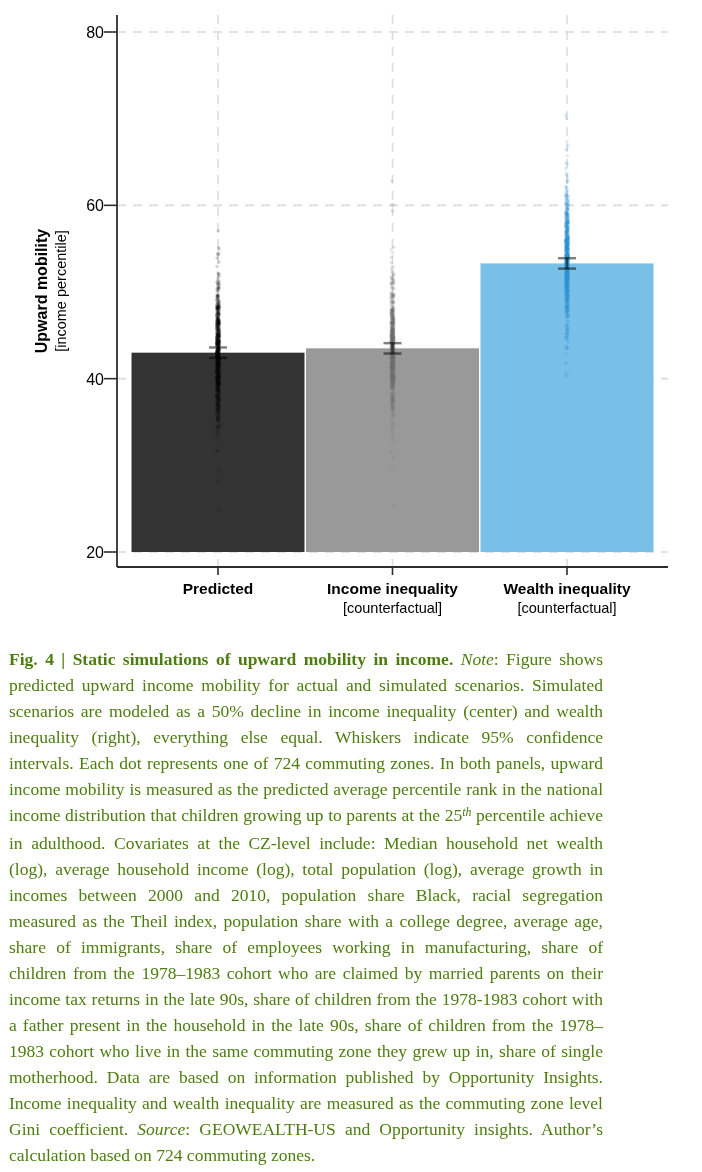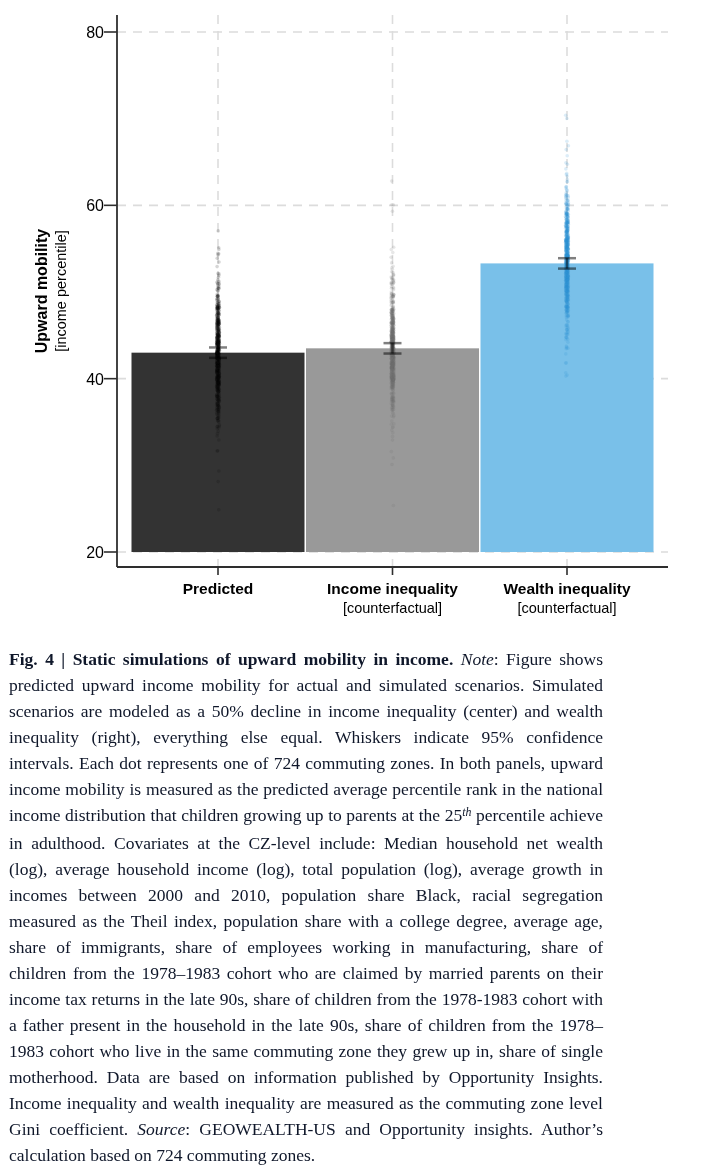--- a/index.html
+++ b/index.html
@@ -9,21 +9,21 @@
   svg text{fill:#000;font-family:"Liberation Sans",sans-serif;}
   .grid{stroke:#dcdcdc;stroke-width:1.6;stroke-dasharray:9 7;fill:none;}
   .axis{stroke:#2e2e2e;stroke-width:1.8;}
   .tick{stroke:#2e2e2e;stroke-width:1.6;}
   .ytick-label{font-size:16px;}
   .cat-label{font-size:15.5px;font-weight:bold;}
   .cat-sub{font-size:14.5px;}
   .ylabel{font-size:16px;font-weight:bold;}
   .ylabel-sub{font-size:14.5px;}
   .caption{margin:16px 9px 0 9px;font-family:"Liberation Serif","DejaVu Serif",serif;
-           font-size:17.5px;line-height:26px;text-align:justify;color:#0f172a;}
+           font-size:17.5px;line-height:26px;text-align:justify;color:#4d7c0f;}
   .b{font-weight:bold;}
   .i{font-style:italic;}
   .sup{font-size:0.68em;position:relative;top:-0.45em;}
 </style>
 </head>
 <body>
 
 <div class="figure-wrap">
 
   <svg id="chart" width="702" height="630" viewBox="0 0 702 630">

